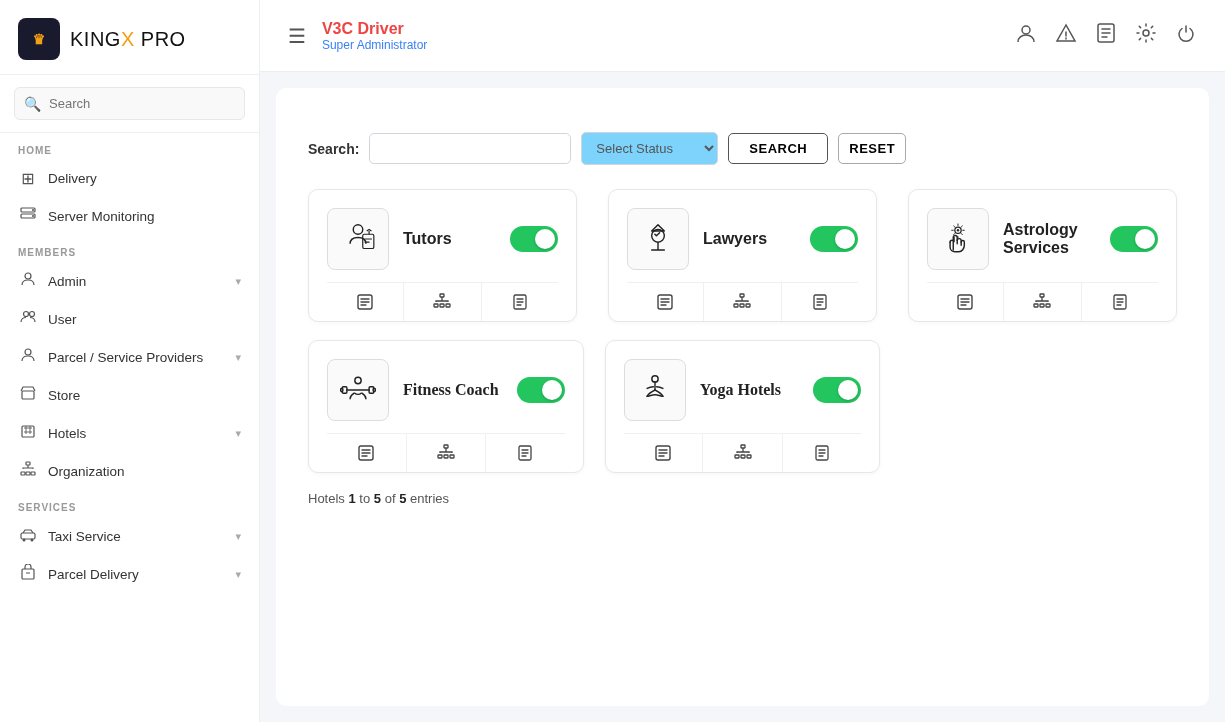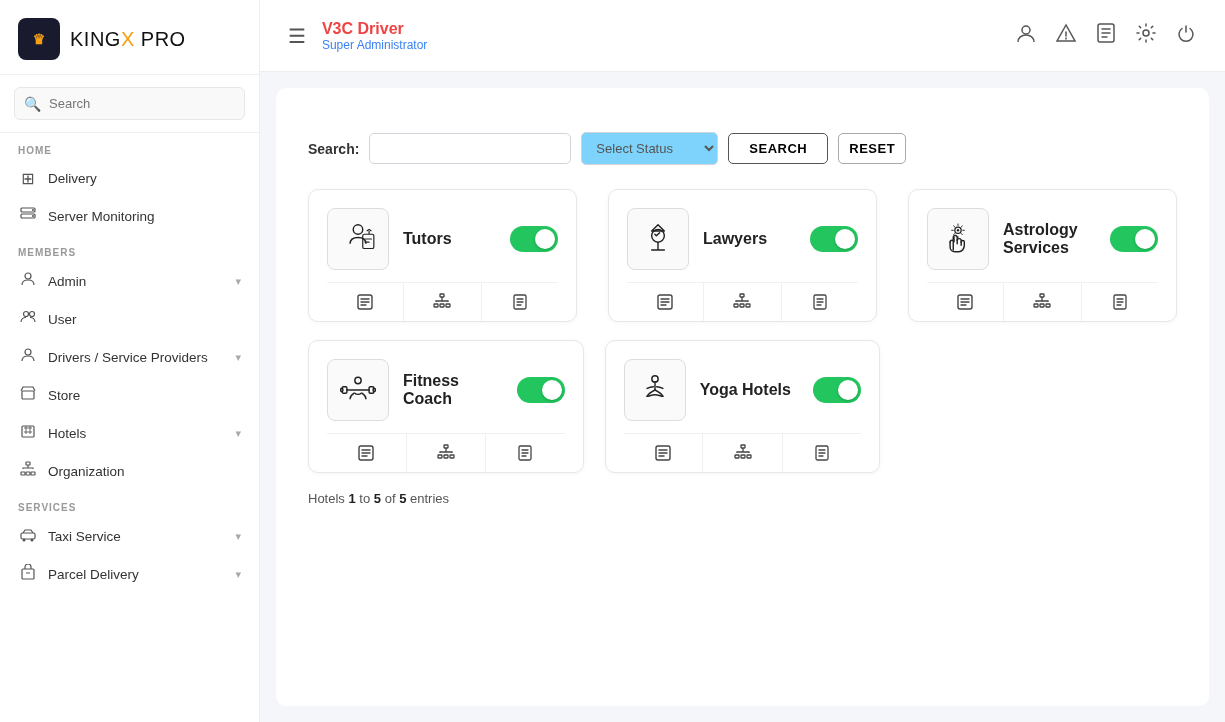--- a/index.html
+++ b/index.html
@@ -171,20 +171,21 @@
       display: grid;
       grid-template-columns: repeat(3, 1fr);
       gap: 31px;
       margin-bottom: 18px;
     }
     .cards-grid-2 {
       display: grid;
       grid-template-columns: repeat(3, 1fr);
       gap: 21px;
       margin-bottom: 18px;
+      font-family: Liberation Serif, serif;
     }
     .service-card {
       background: #fff;
       border: 1px solid #e5e7eb;
       border-radius: 10px;
       padding: 18px 18px 0 18px;
       display: flex;
       flex-direction: column;
       gap: 0;
       box-shadow: 0 1px 4px rgba(0,0,0,0.04);
@@ -330,21 +331,21 @@
     </span>
     <span>User</span>
   </div>
   <div class="sidebar-item">
     <span class="si-icon">
       <svg width="16" height="16" viewBox="0 0 16 16" fill="none">
           <circle cx="8" cy="5" r="3" stroke="#555" stroke-width="1.2"></circle>
           <path d="M2 14c0-3.314 2.686-5 6-5s6 1.686 6 5" stroke="#555" stroke-width="1.2"></path>
         </svg>
     </span>
-    <span>Drivers / Service Providers</span>
+    <span>Parcel / Service Providers</span>
     <span class="si-arrow">▾</span>
   </div>
   <div class="sidebar-item">
     <span class="si-icon">
       <svg width="16" height="16" viewBox="0 0 16 16" fill="none">
           <rect x="2" y="6" width="12" height="8" rx="1" stroke="#555" stroke-width="1.2"></rect>
           <path d="M1 6l2-4h10l2 4" stroke="#555" stroke-width="1.2"></path>
         </svg>
     </span>
     <span>Store</span>

